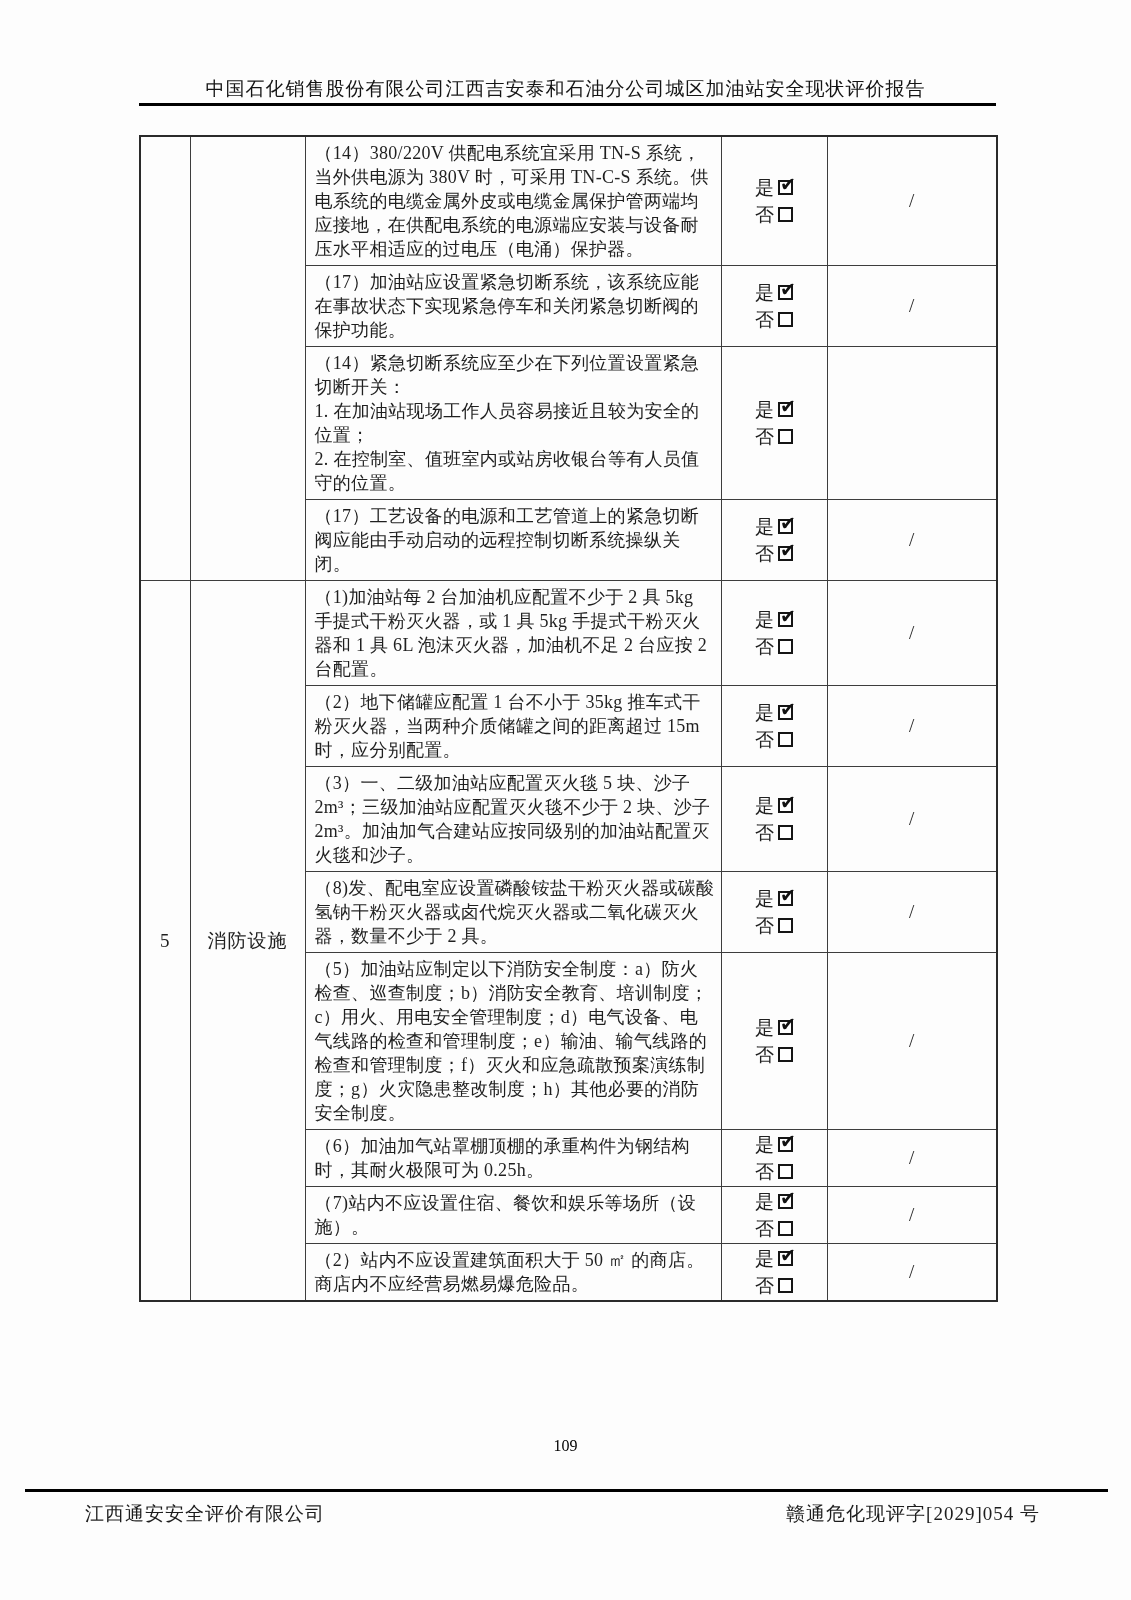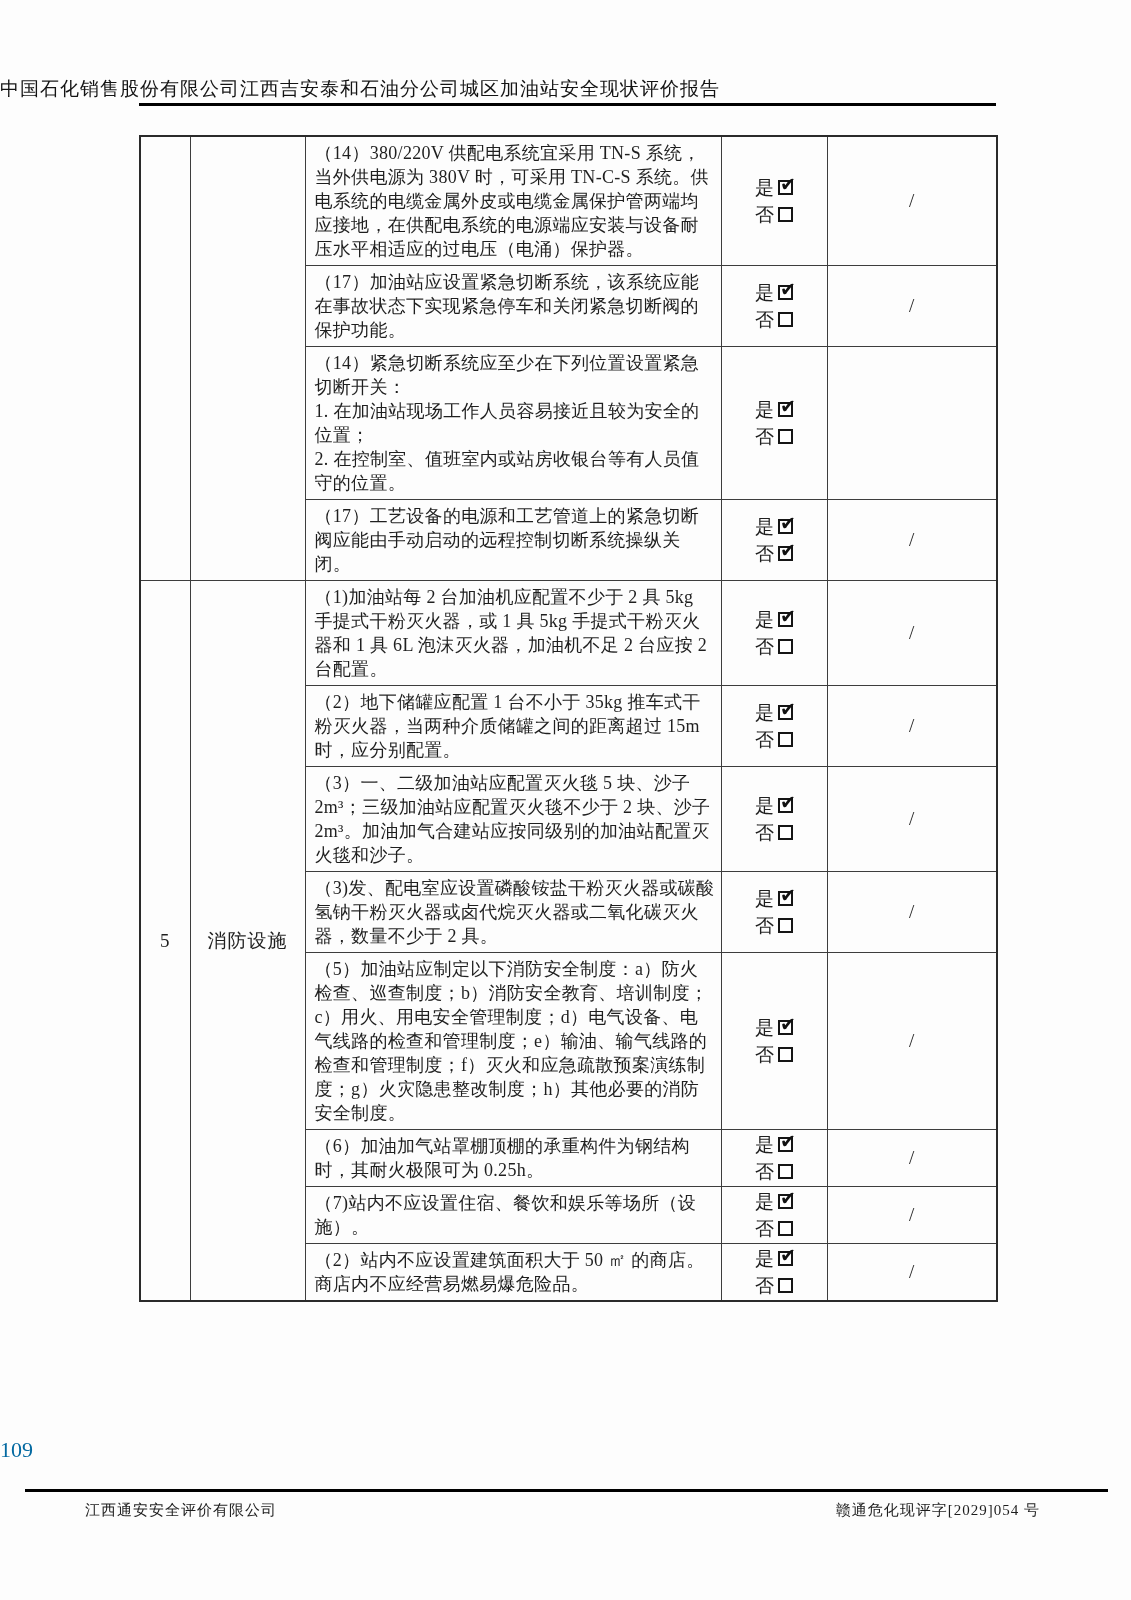--- a/index.html
+++ b/index.html
@@ -4,21 +4,21 @@
 <style>
   html,body{margin:0;padding:0;}
   body{
     width:1131px;height:1600px;position:relative;
     background:#fdfdfd;color:#1c1c1c;
     font-family:"Liberation Serif","DejaVu Serif",serif;
     overflow:hidden;
   }
   .doc-header-title{
     position:absolute;top:76px;left:0;width:100%;
-    font-size:19px;letter-spacing:1px;color:#141414;
+    text-align:center;font-size:19px;letter-spacing:1px;color:#141414;
   }
   .doc-header-rule{
     position:absolute;top:103px;left:139px;width:857px;height:3px;background:#000;
   }
   .table-wrap{
     position:absolute;top:135px;left:139px;width:857px;border-radius:30px;
   }
   table.checklist{
     border-collapse:collapse;table-layout:fixed;width:857px;
     border:2px solid #2a2a2a;
@@ -53,30 +53,30 @@
     content:"✔";
     position:absolute;top:-11px;left:0px;
     font-family:"DejaVu Sans",sans-serif;
     font-size:19px;font-weight:bold;color:#111;
   }
   td.result-cell{
     text-align:center;font-size:19px;color:#2a2a2a;
   }
   .page-number{
     position:absolute;top:1437px;left:0;width:100%;
-    font-size:22px;color:#0369a1;
+    text-align:center;font-size:16px;color:#000000;
   }
   .footer-rule{
     position:absolute;top:1489px;left:25px;width:1083px;height:3px;background:#000;
   }
   .footer-row{
     position:absolute;top:1501px;left:25px;width:1083px;
     box-sizing:border-box;padding:0 68px 0 60px;
     display:flex;justify-content:space-between;
-    font-size:15px;color:#1d1d1d;letter-spacing:1px;
+    font-size:19px;color:#1d1d1d;letter-spacing:1px;
   }
 </style>
 </head>
 <body>
 
 <div class="doc-header-title">中国石化销售股份有限公司江西吉安泰和石油分公司城区加油站安全现状评价报告</div>
 <div class="doc-header-rule"></div>
 
 <div class="table-wrap">
   <table class="checklist">
@@ -202,21 +202,21 @@
               </span>
             <span class="cb-line">
                 <span>否</span>
                 <span class="cb"></span>
               </span>
           </span>
         </td>
         <td class="result-cell">/</td>
       </tr>
       <tr>
-        <td class="content-cell">（3)发、配电室应设置磷酸铵盐干粉灭火器或碳酸氢钠干粉灭火器或卤代烷灭火器或二氧化碳灭火器，数量不少于 2 具。</td>
+        <td class="content-cell">（8)发、配电室应设置磷酸铵盐干粉灭火器或碳酸氢钠干粉灭火器或卤代烷灭火器或二氧化碳灭火器，数量不少于 2 具。</td>
         <td class="check-cell">
           <span class="cb-group">
             <span class="cb-line">
                 <span>是</span>
                 <span class="cb checked"></span>
               </span>
             <span class="cb-line">
                 <span>否</span>
                 <span class="cb"></span>
               </span>

